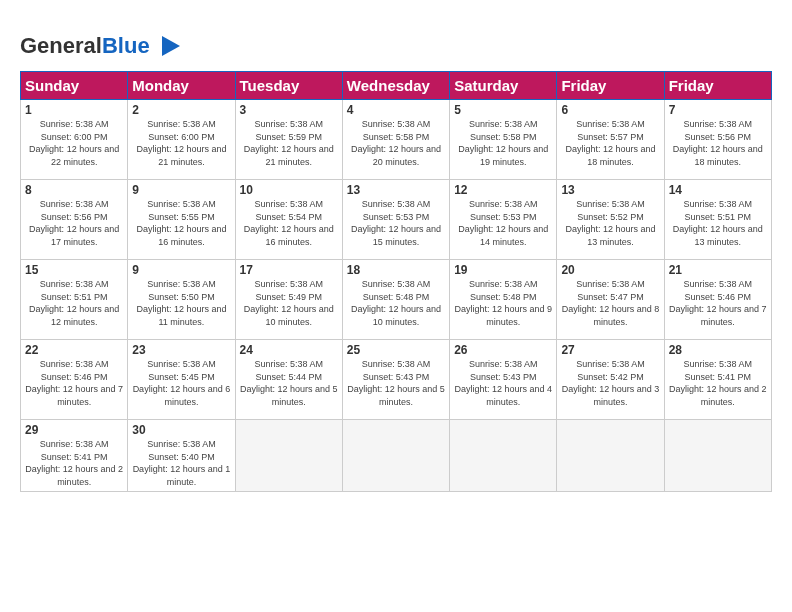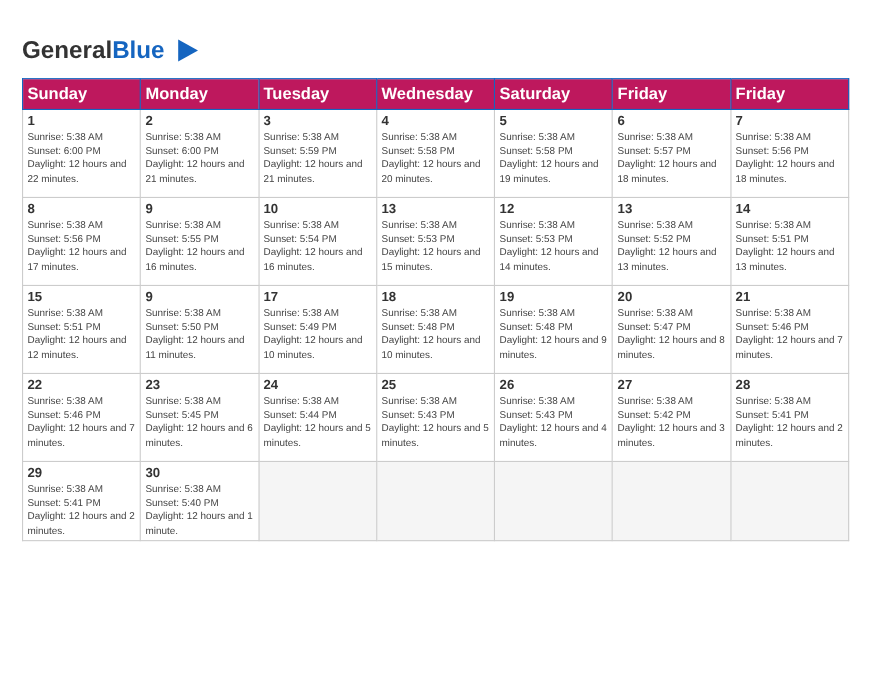--- a/index.html
+++ b/index.html
@@ -75,20 +75,21 @@
     .day-num {
       font-size: 12px;
       font-weight: bold;
       display: block;
       margin-bottom: 1px;
     }
     .day-info {
       font-size: 9px;
       line-height: 1.4;
       color: #444;
+      text-align: center;
     }
     .last-row td {
       height: 65px;
     }
   </style>
 </head>
 <body>
 
 <div class="container">
   <div class="header-area">

